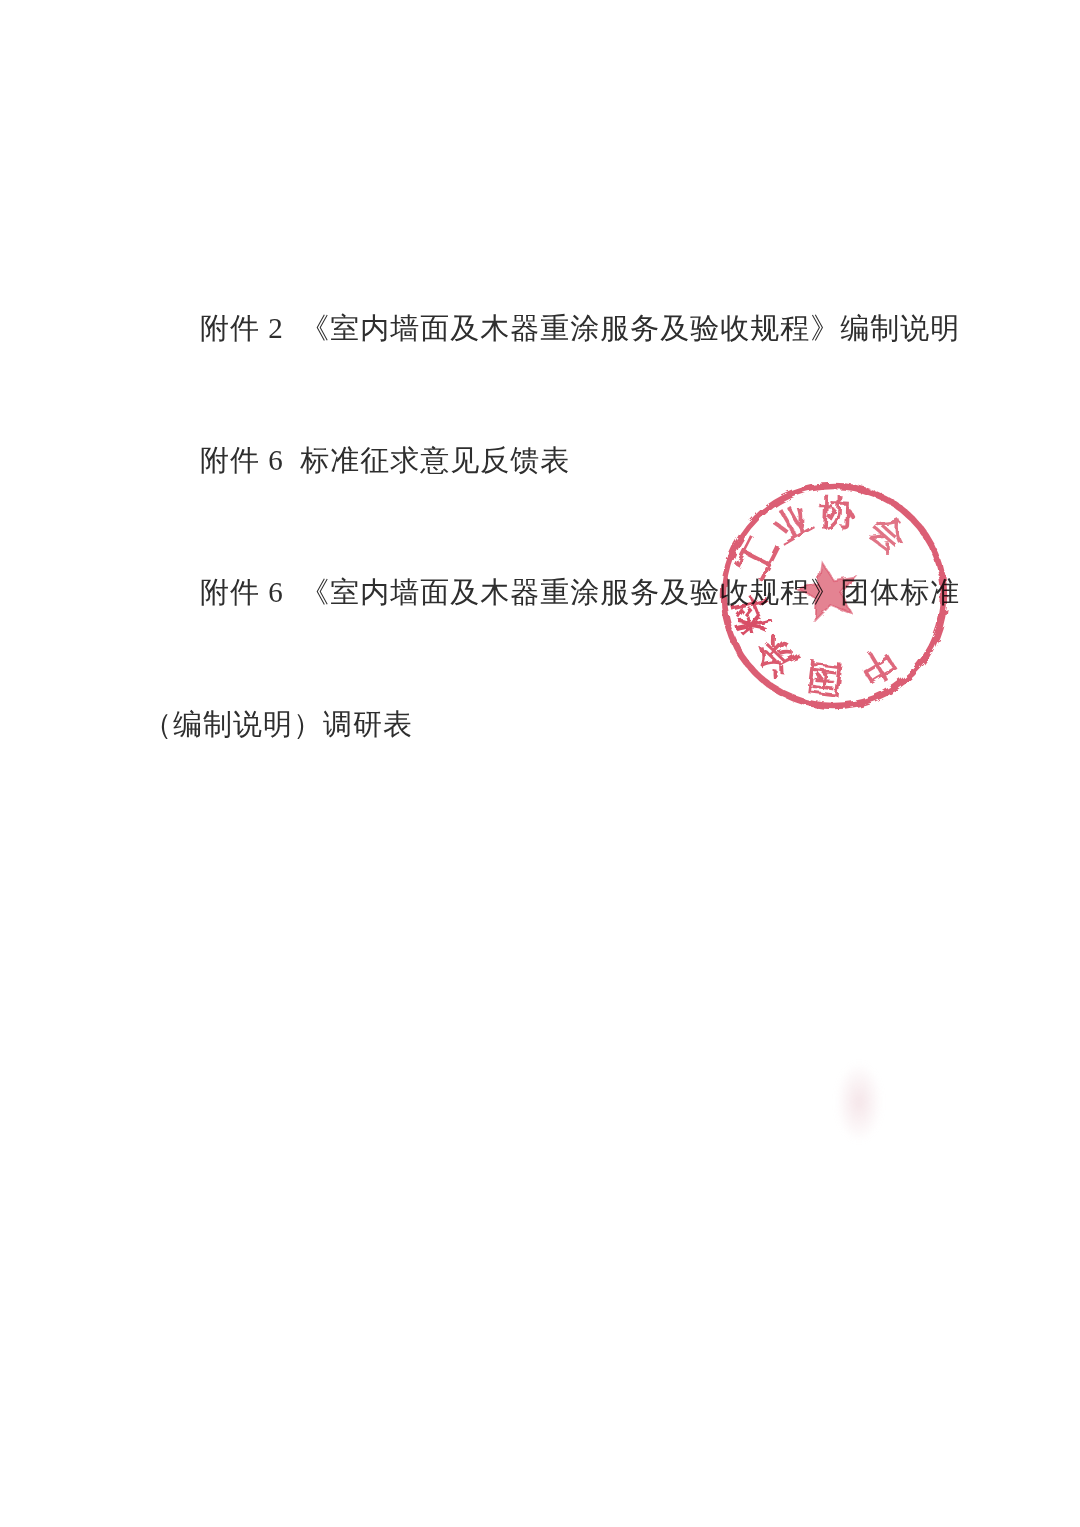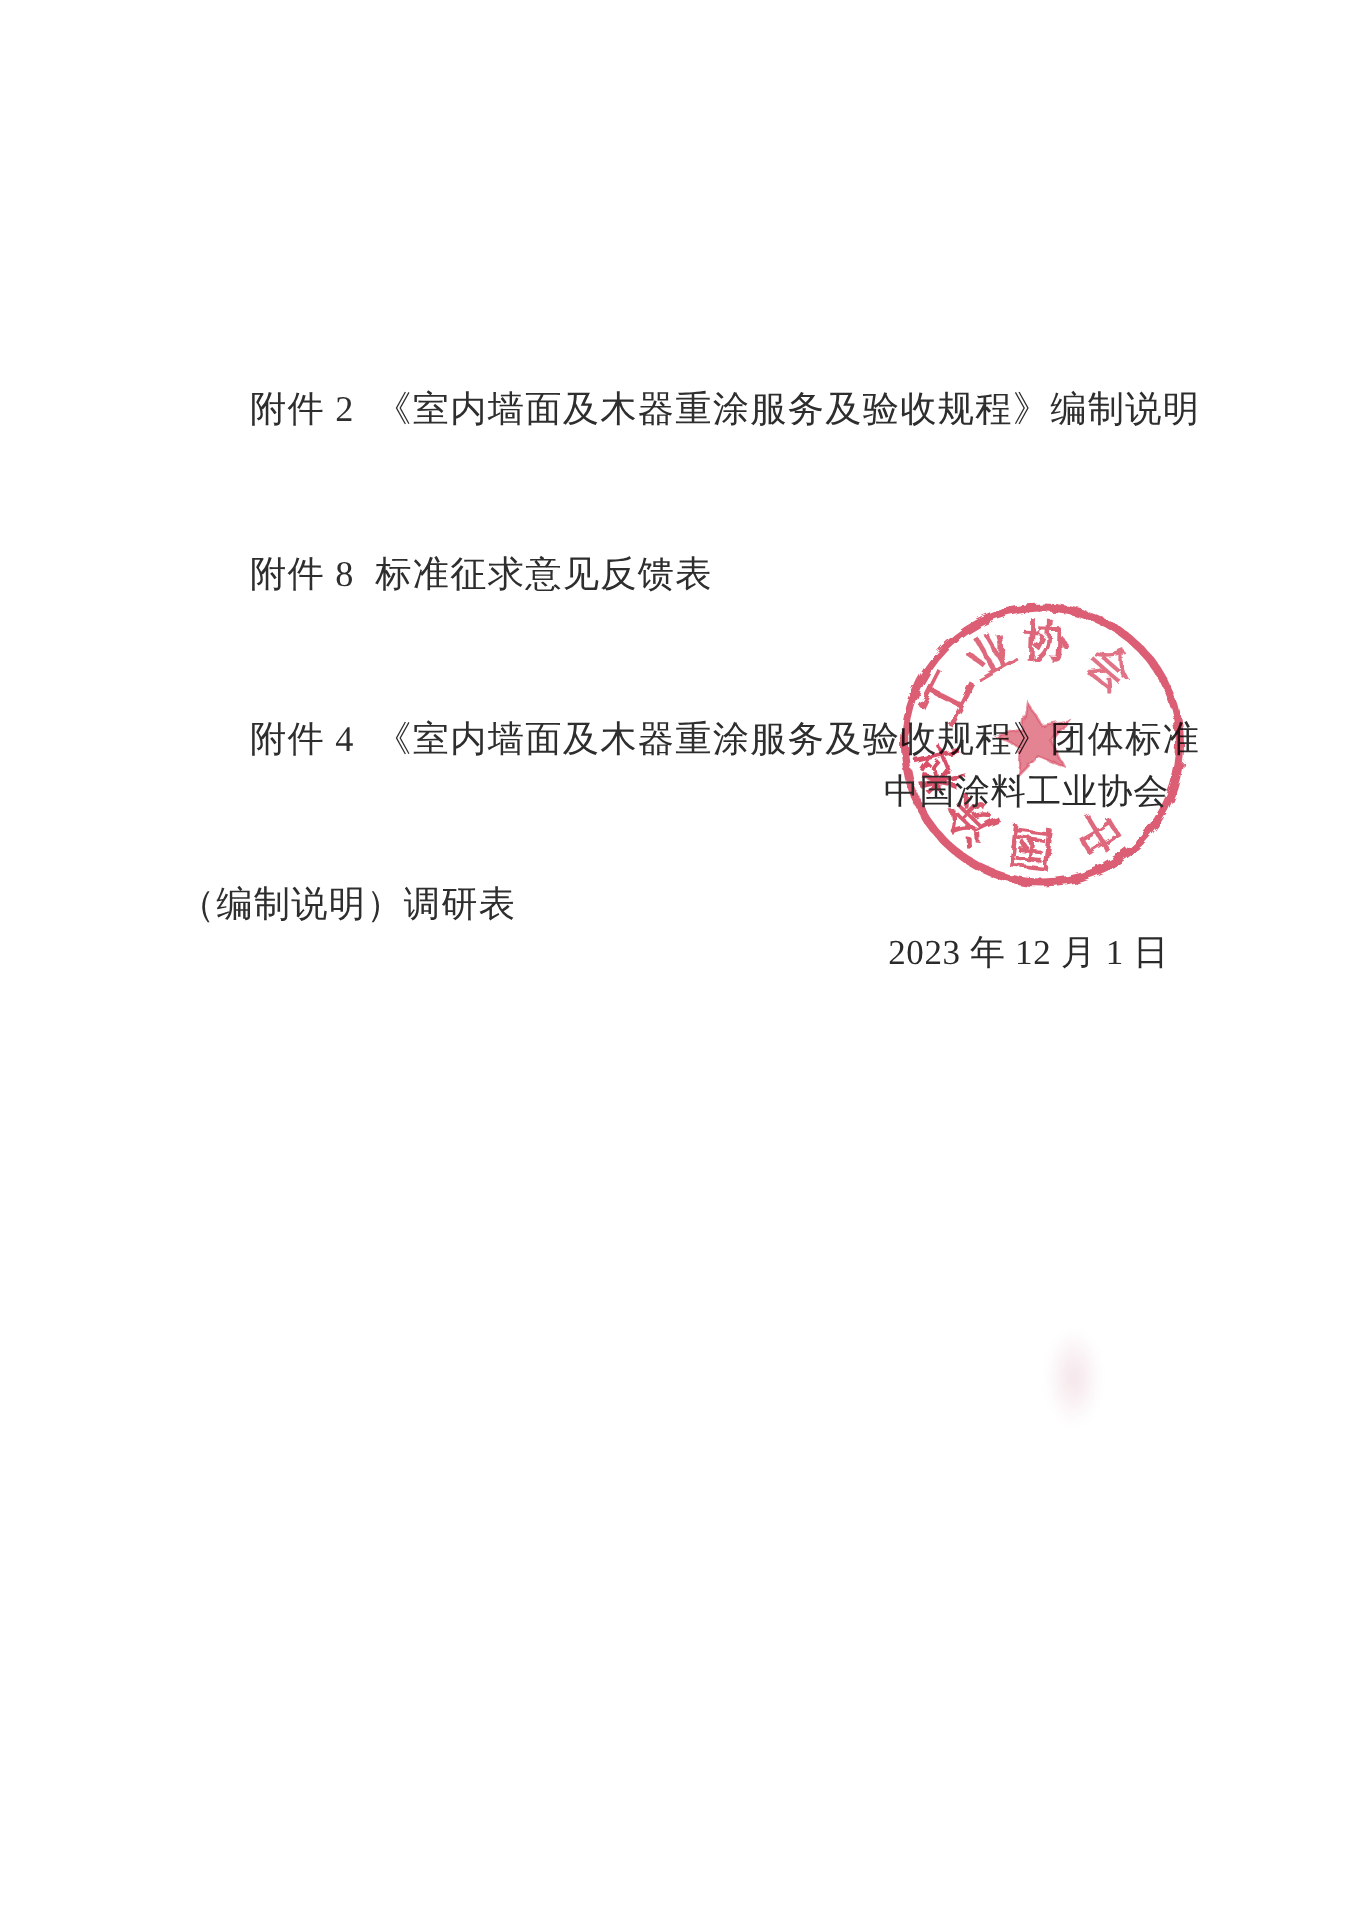--- a/index.html
+++ b/index.html
@@ -73,22 +73,22 @@
 </style>
 </head>
 <body>
 
 <div class="page">
 
   <div class="smudge"></div>
 
   <div class="attachments">
     <div class="line indent">附件 2  《室内墙面及木器重涂服务及验收规程》编制说明</div>
-    <div class="line indent">附件 8  标准征求意见反馈表</div>
-    <div class="line indent">附件 4  《室内墙面及木器重涂服务及验收规程》团体标准</div>
+    <div class="line indent">附件 6  标准征求意见反馈表</div>
+    <div class="line indent">附件 6  《室内墙面及木器重涂服务及验收规程》团体标准</div>
     <div class="line">（编制说明）调研表</div>
   </div>
 
   <div class="stamp">
     <svg width="240" height="240" viewBox="0 0 240 240" xmlns="http://www.w3.org/2000/svg">
       <defs>
         <filter id="rough" x="-20%" y="-20%" width="140%" height="140%">
           <feTurbulence type="fractalNoise" baseFrequency="0.09" numOctaves="3" seed="7" result="n"></feTurbulence>
           <feDisplacementMap in="SourceGraphic" in2="n" scale="6"></feDisplacementMap>
         </filter>
@@ -104,18 +104,14 @@
         <text class="seal-char" x="120" y="49" font-size="37" text-anchor="middle" fill="#d5415a" fill-opacity="0.95" transform="rotate(224 120 120)">涂</text>
         <text class="seal-char" x="120" y="49" font-size="38" text-anchor="middle" fill="#d5415a" fill-opacity="1" transform="rotate(257 120 120)">料</text>
         <text class="seal-char" x="120" y="49" font-size="40" text-anchor="middle" fill="#d5415a" fill-opacity="0.9" transform="rotate(297 120 120)">工</text>
         <text class="seal-char" x="120" y="49" font-size="36" text-anchor="middle" fill="#d5415a" fill-opacity="0.85" transform="rotate(330 120 120)">业</text>
         <text class="seal-char" x="120" y="49" font-size="36" text-anchor="middle" fill="#d5415a" fill-opacity="0.88" transform="rotate(2 120 120)">协</text>
         <text class="seal-char" x="120" y="49" font-size="36" text-anchor="middle" fill="#d5415a" fill-opacity="0.8" transform="rotate(41 120 120)">会</text>
       </g>
     </svg>
   </div>
 
-  <div class="signature">
-    <div>中国涂料工业协会</div>
-    <div>2023 年 12 月 1 日</div>
-  </div>
 
 </div>
 
 </body></html>

